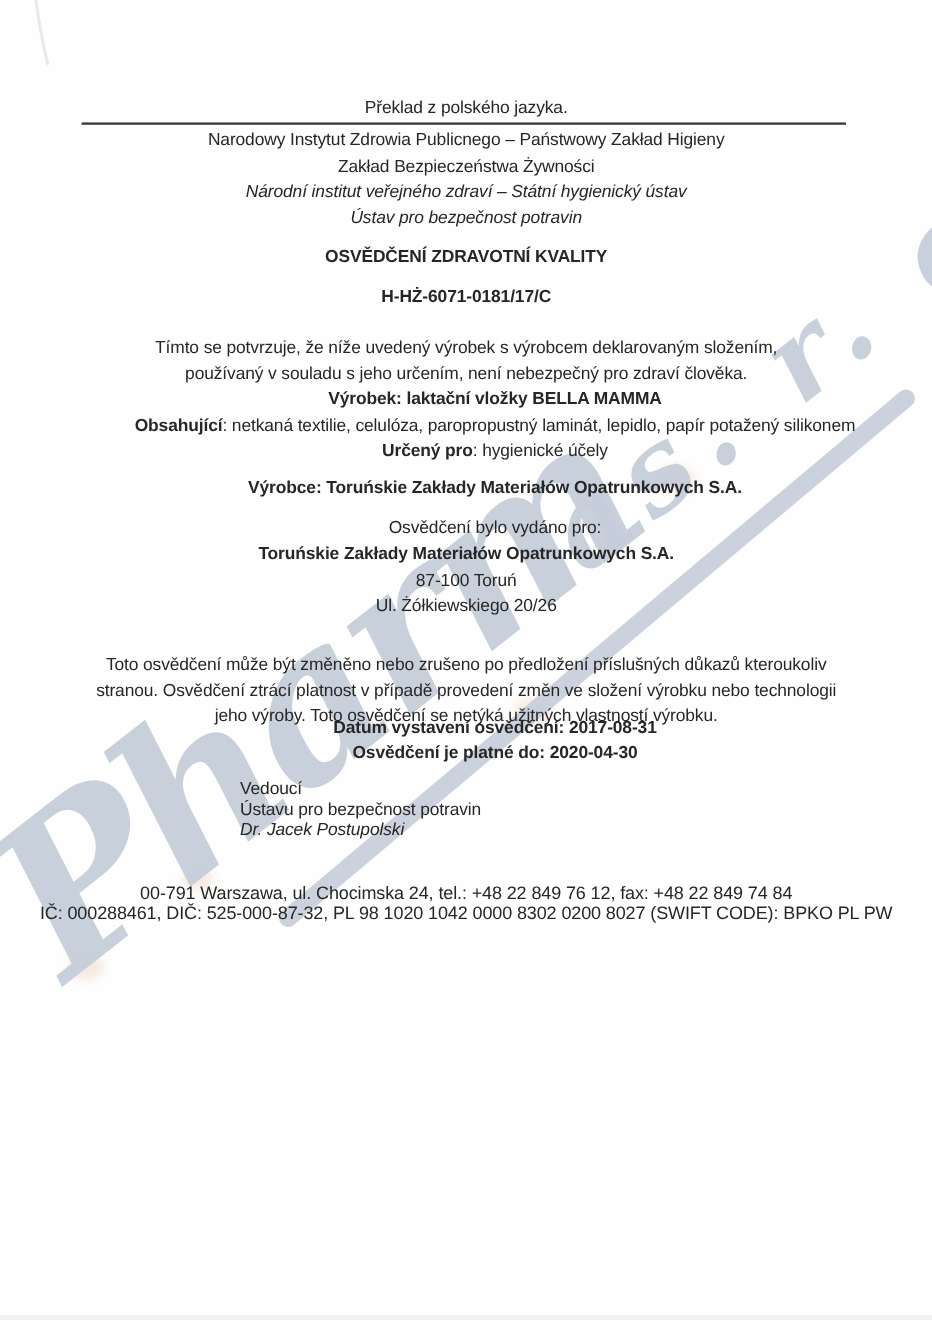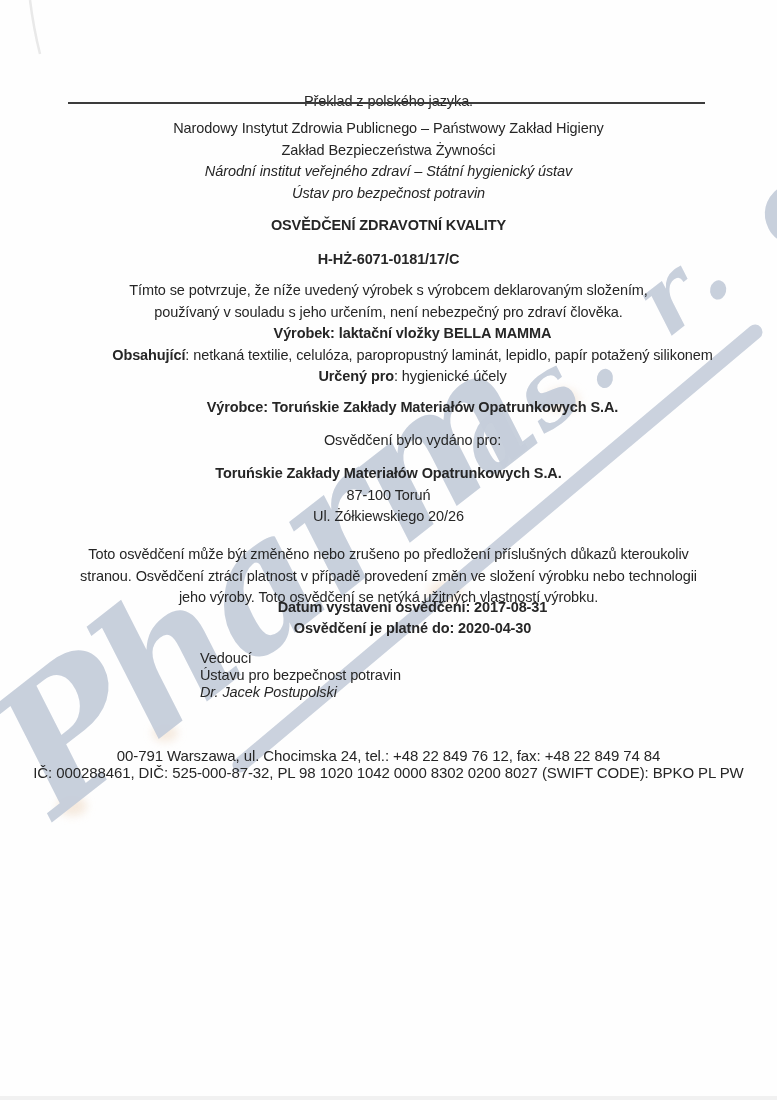--- a/index.html
+++ b/index.html
@@ -8,21 +8,21 @@
     background:#fdfdfd;
     font-family:"Liberation Sans", sans-serif;
     color:#262626;
     overflow:hidden;
     position:relative;
   }
   .page{position:relative;width:777px;height:1100px;background:#fefefe;}
   .watermark{position:absolute;left:0;top:0;z-index:0;}
   .content{position:relative;z-index:1;font-size:14.5px;line-height:21.5px;letter-spacing:-0.1px;}
   .abs{position:absolute;left:0;right:0;}
-  .center{text-align:center;margin-top:11px;}
+  .center{text-align:center;}
   .bold{font-weight:bold;}
   .italic{font-style:italic;}
   .rule{position:absolute;left:68px;width:637px;border:none;border-top:2px solid #3c3c3c;margin:0;}
   .statement{max-width:585px;margin:12px auto;text-align:center;}
   .conditions{max-width:630px;margin:16px auto;text-align:center;}
   .left-block{left:78px;right:30px;text-align:center;}
   .sig{right:93px;left:200px;font-size:14.5px;line-height:17px;}
   .footer{font-size:15px;line-height:16.5px;letter-spacing:-0.1px;}
   .u{text-decoration:underline;}
 </style>

